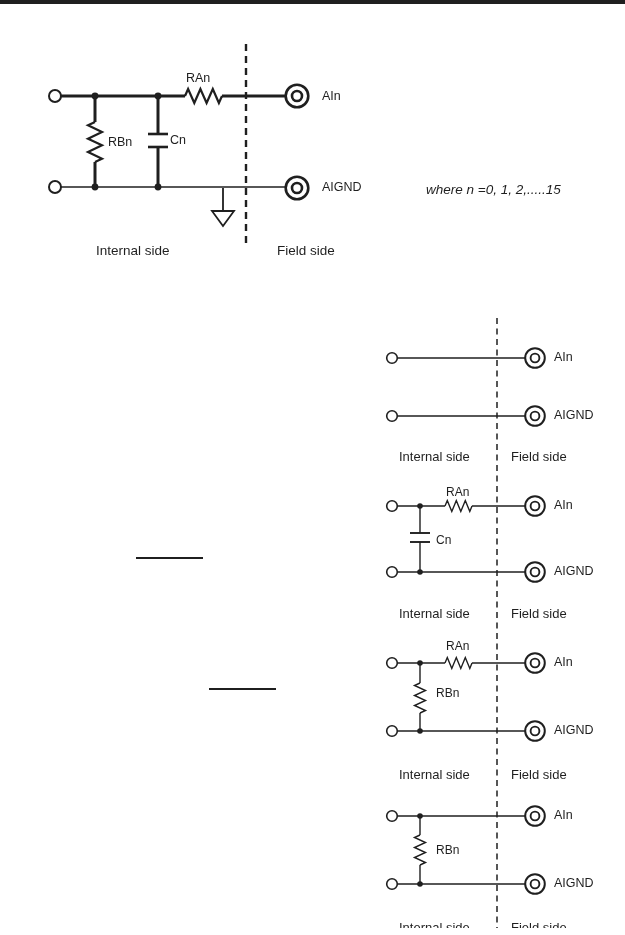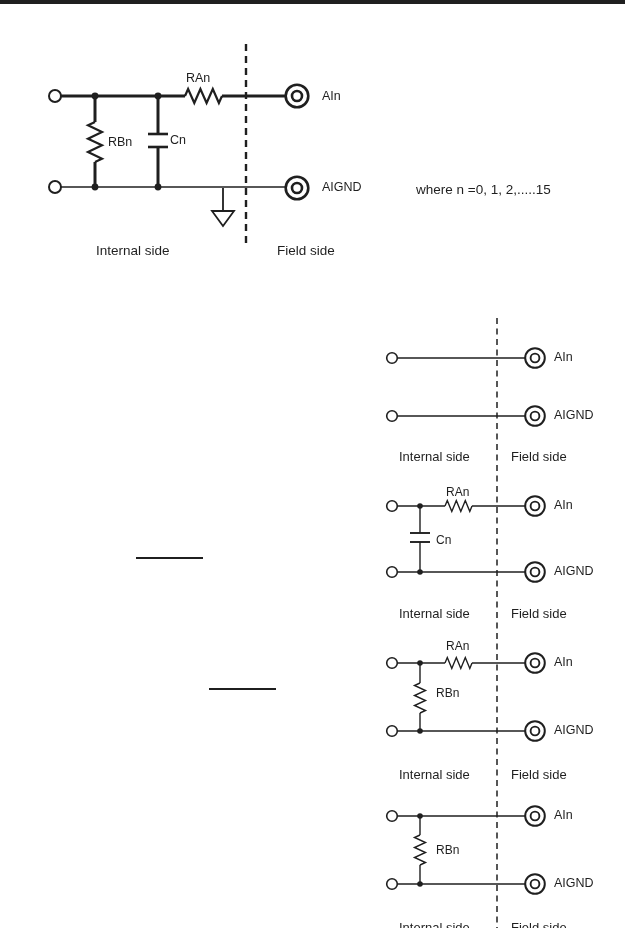--- a/index.html
+++ b/index.html
@@ -162,21 +162,21 @@
     </g>
   </svg>
 
   <span class="lbl fs125" style="left:186px;top:71px;">RAn</span>
   <span class="lbl fs125" style="left:108px;top:135px;">RBn</span>
   <span class="lbl fs125" style="left:170px;top:133px;">Cn</span>
   <span class="lbl fs125" style="left:322px;top:89px;">AIn</span>
   <span class="lbl fs125" style="left:322px;top:180px;">AIGND</span>
   <span class="lbl fs135" style="left:96px;top:243px;">Internal side</span>
   <span class="lbl fs135" style="left:277px;top:243px;">Field side</span>
-  <span class="lbl fs135" style="left:416px;top:182px;">where n =0, 1, 2,.....15</span>
+  <span class="lbl fs135" style="left:426px;top:182px;font-style:italic;">where n =0, 1, 2,.....15</span>
 
   <span class="lbl fs125" style="left:554px;top:350px;">AIn</span>
   <span class="lbl fs125" style="left:554px;top:408px;">AIGND</span>
   <span class="lbl fs13" style="left:399px;top:450px;">Internal side</span>
   <span class="lbl fs13" style="left:511px;top:450px;">Field side</span>
 
   <span class="lbl fs12" style="left:446px;top:486px;">RAn</span>
   <span class="lbl fs12" style="left:436px;top:534px;">Cn</span>
   <span class="lbl fs125" style="left:554px;top:498px;">AIn</span>
   <span class="lbl fs125" style="left:554px;top:564px;">AIGND</span>

